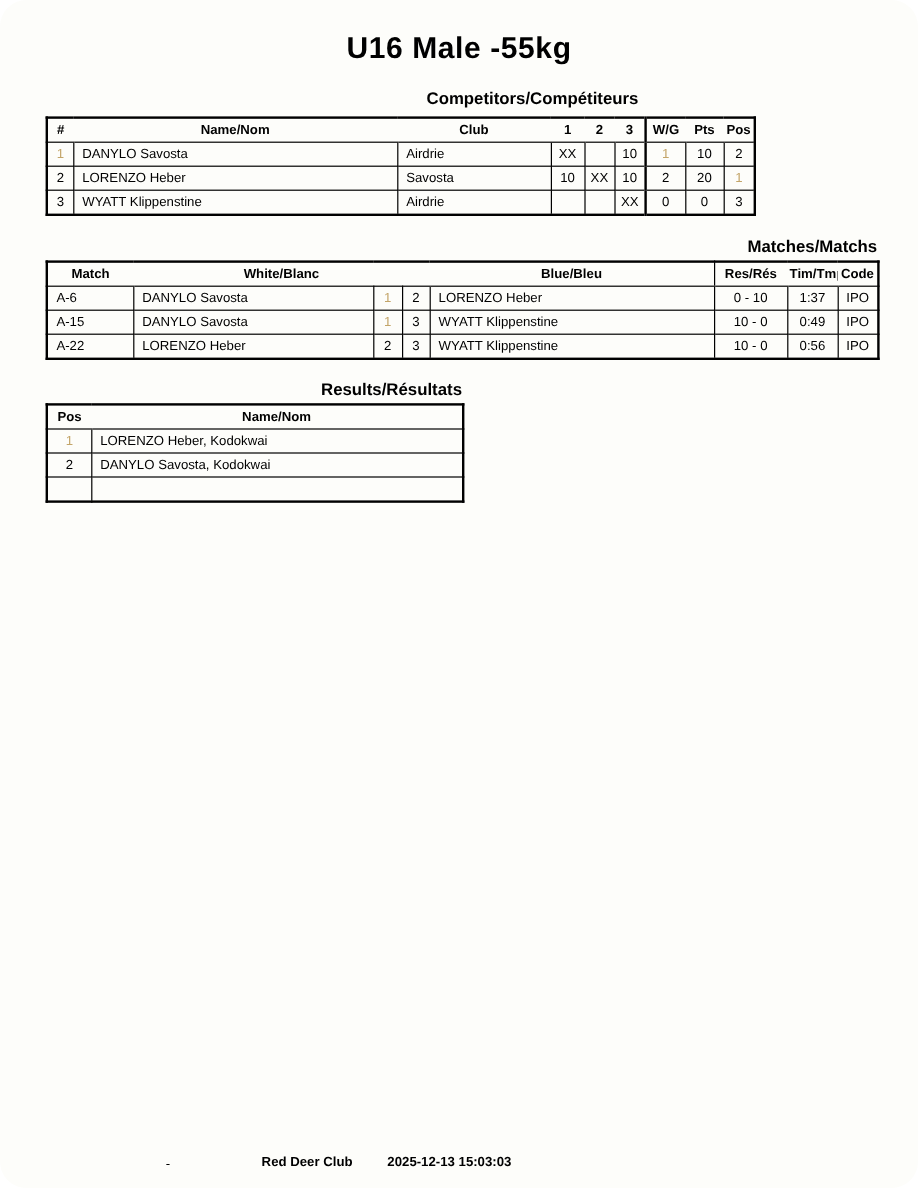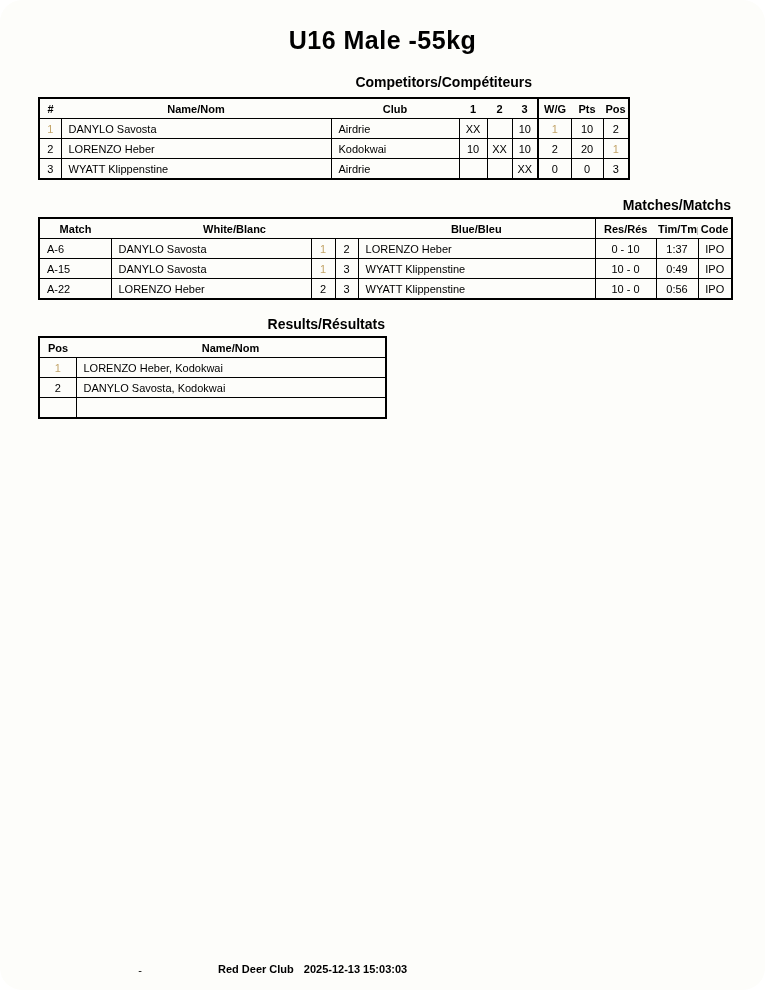--- a/index.html
+++ b/index.html
@@ -39,21 +39,21 @@
   .lft { text-align:left; padding-left:7px !important; }
   .ctr { text-align:center; }
   .b   { font-weight:bold; }
   .gold { color:var(--gold, #c3a569); }
   .thickl { border-left:2px solid #000 !important; }
   .divl   { border-left:1px solid #000 !important; }
 
   .footer { position:absolute; top:963px; left:0; width:765px; height:16px; font-size:11px; }
   .footer .dash  { position:absolute; left:130px; top:1px; width:20px; text-align:center; }
   .footer .ftext { position:absolute; left:218px; top:0; font-weight:bold; white-space:nowrap; }
-  .footer .fdate { margin-left:10px; }
+  .footer .fdate { margin-left:29px; }
 </style>
 </head>
 <body>
 
 <div class="page">
 
   <div class="title">U16 Male -55kg</div>
 
   <div class="sec-title" id="comp-title">Competitors/Compétiteurs</div>
   <table class="tbl" id="comp-table">
@@ -89,21 +89,21 @@
         <td class="ctr">XX</td>
         <td class="ctr"></td>
         <td class="ctr">10</td>
         <td class="ctr thickl gold">1</td>
         <td class="ctr">10</td>
         <td class="ctr">2</td>
       </tr>
       <tr>
         <td class="ctr">2</td>
         <td class="lft">LORENZO Heber</td>
-        <td class="lft">Kodokwai</td>
+        <td class="lft">Savosta</td>
         <td class="ctr">10</td>
         <td class="ctr">XX</td>
         <td class="ctr">10</td>
         <td class="ctr thickl">2</td>
         <td class="ctr">20</td>
         <td class="ctr gold">1</td>
       </tr>
       <tr>
         <td class="ctr">3</td>
         <td class="lft">WYATT Klippenstine</td>

